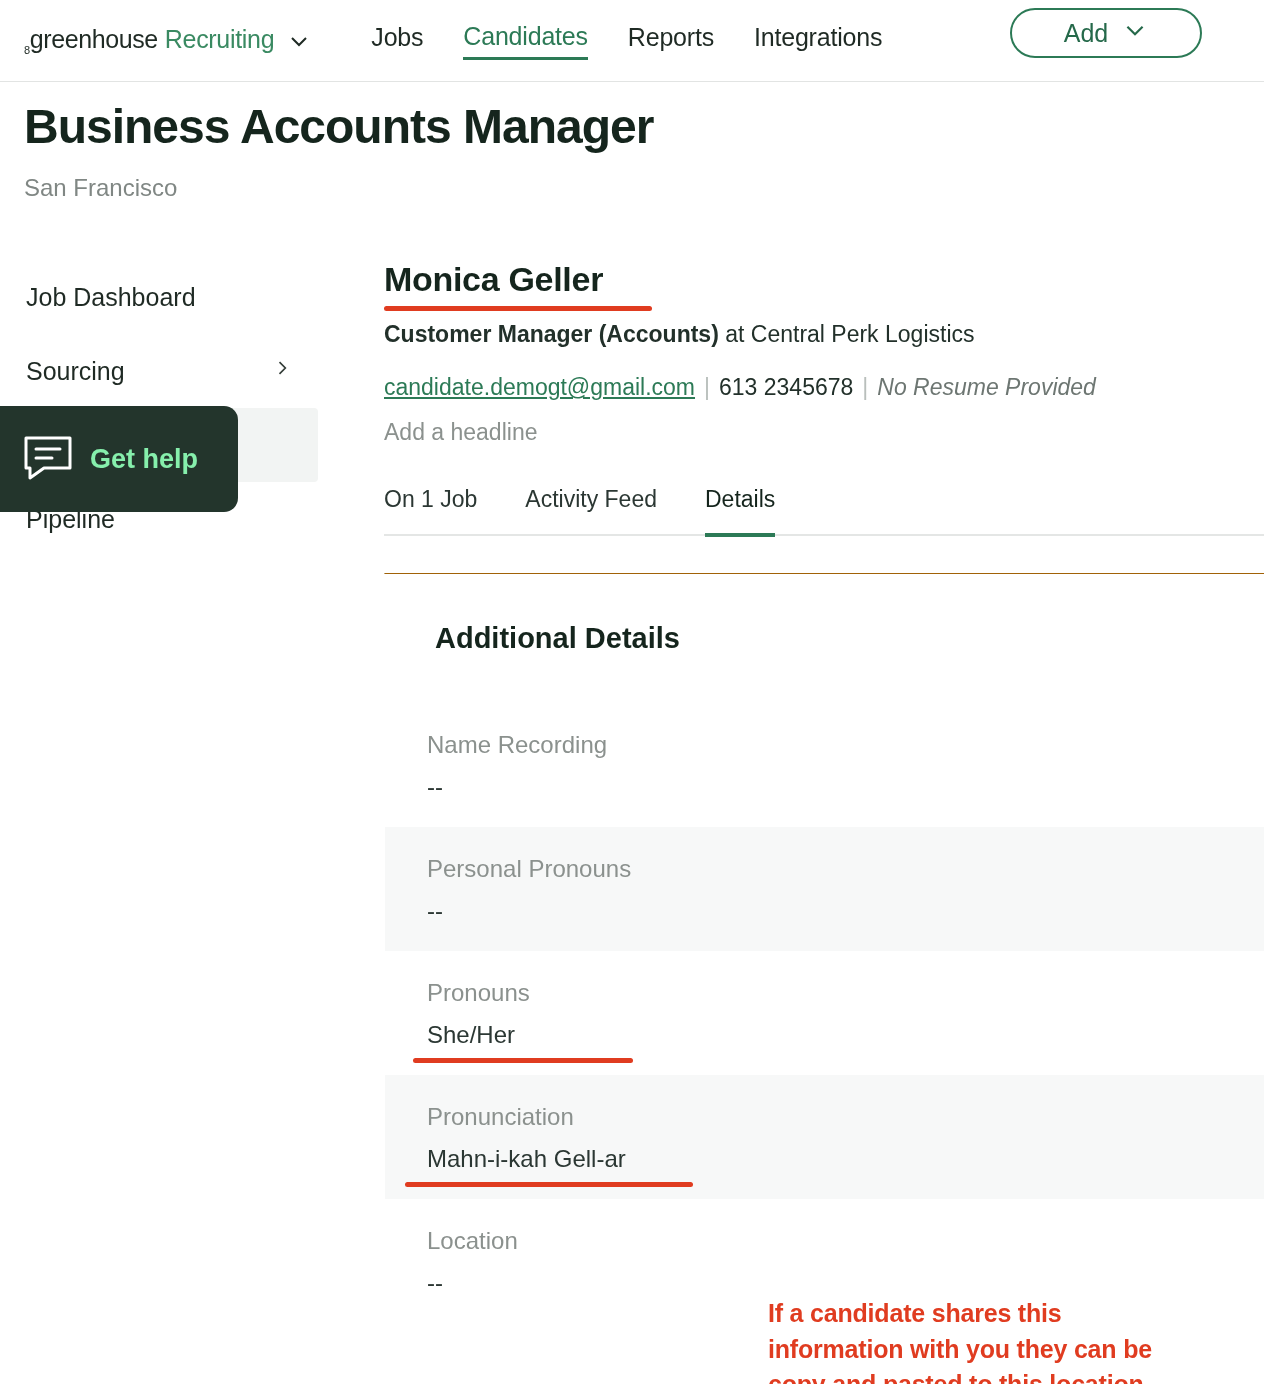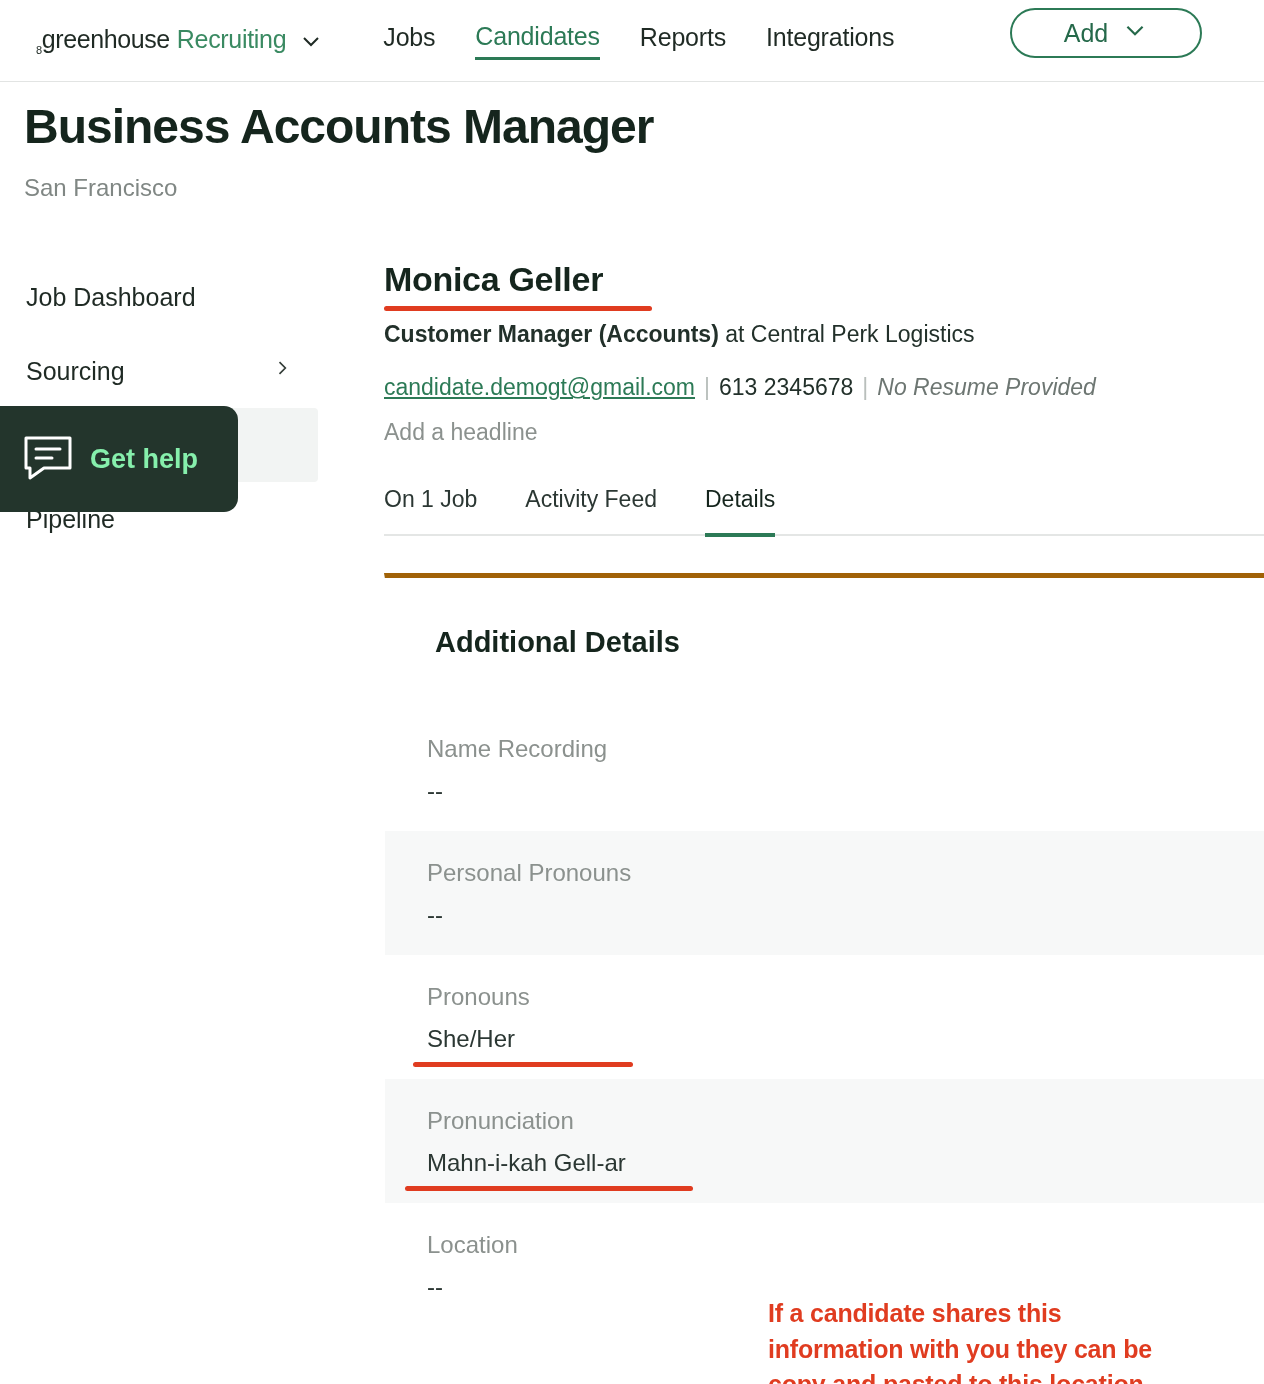--- a/index.html
+++ b/index.html
@@ -12,21 +12,21 @@
     overflow: hidden;
   }
 
   
   .topnav {
     position: relative;
     height: 82px;
     border-bottom: 1px solid #e2e4e3;
     display: flex;
     align-items: center;
-    padding: 0 36px;
+    padding: 0 24px;
   }
   .brand {
     display: flex;
     align-items: baseline;
     gap: 7px;
     margin-right: 60px;
   }
   .brand-gh {
     font-size: 25px;
     color: #1f2a24;
@@ -192,21 +192,21 @@
   }
 
   
   .card-area {
     position: absolute;
     left: 384px;
     right: 0;
     top: 313px;
     bottom: 0;
     border-left: 1px solid #e2e4e3;
-    border-top: 5px solid #a16207;
+    border-top: 1px solid #a16207;
     background: #fff;
   }
   .card-title {
     font-size: 29px;
     font-weight: 700;
     color: #15251d;
     padding: 48px 0 0 50px;
   }
   .field {
     padding: 28px 50px 26px 42px;

